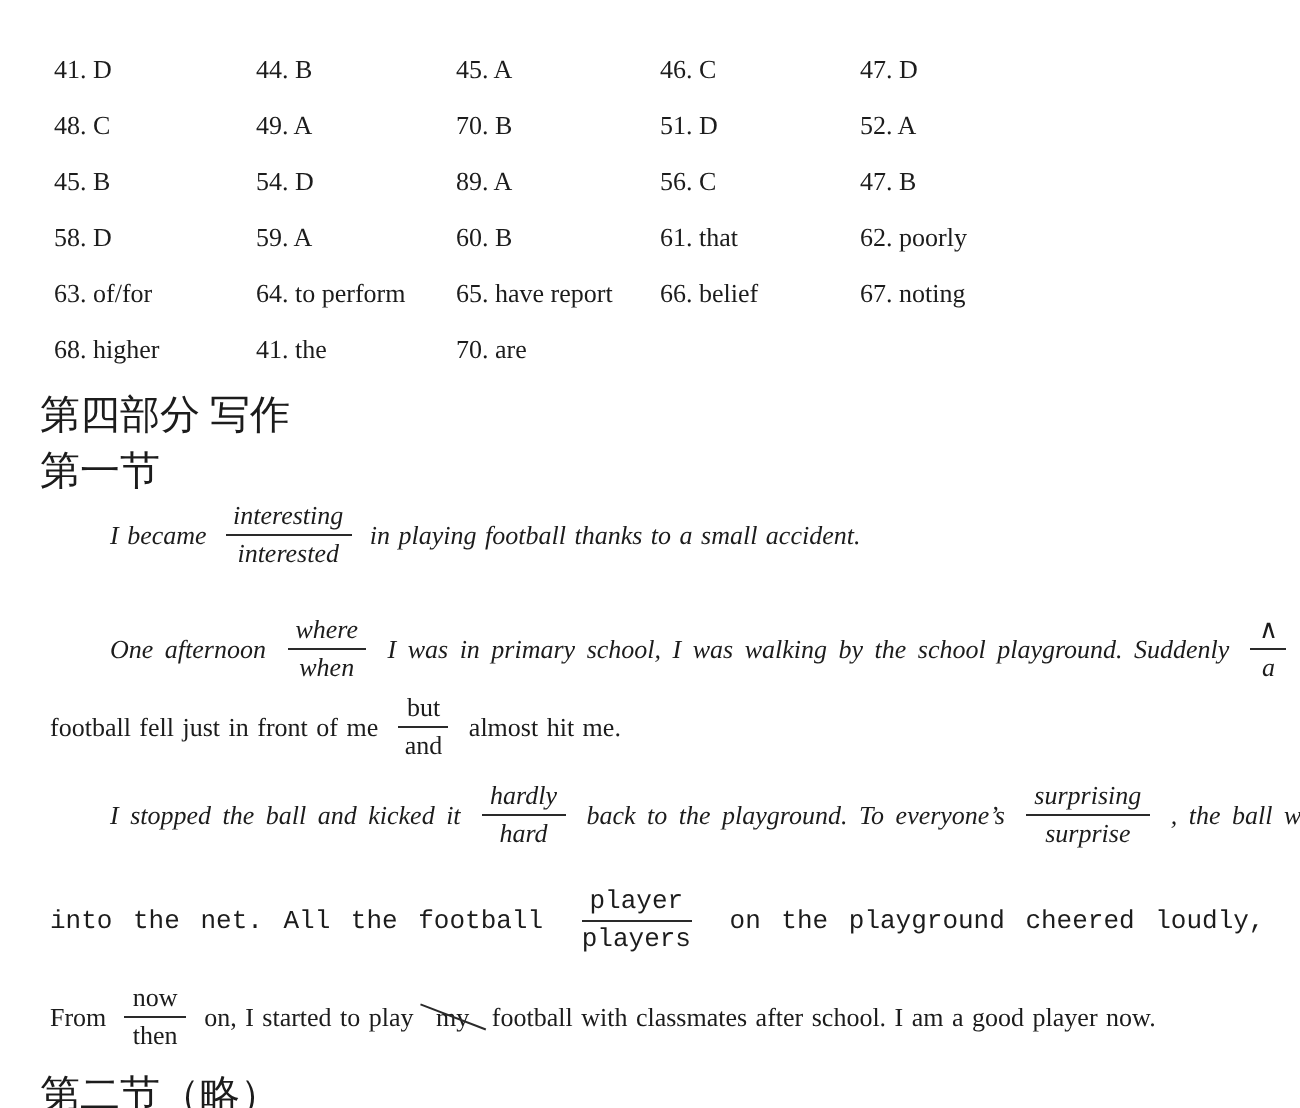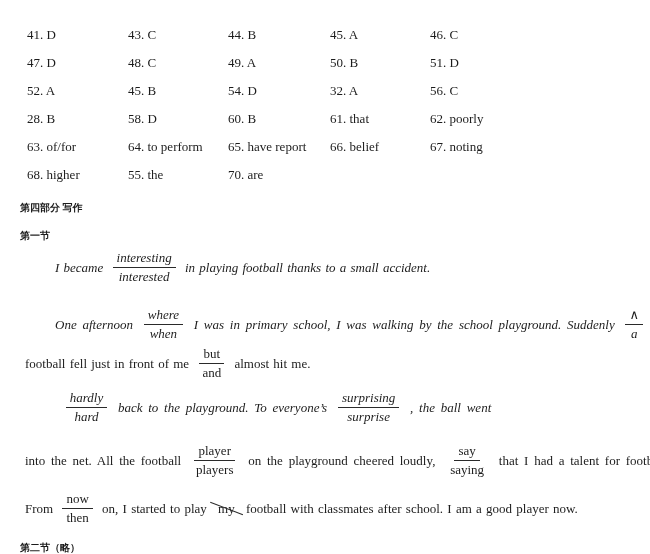--- a/index.html
+++ b/index.html
@@ -27,22 +27,22 @@
     display: grid;
     grid-template-columns: 101px 100px 102px 100px auto;
     row-gap: 12px;
     font-size: 13px;
     line-height: 16px;
     white-space: nowrap;
   }
 
   
   .cn-heading {
-    font-weight: bold;
-    font-size: 10px;
+    font-weight: normal;
+    font-size: 20px;
     line-height: 16px;
     margin-left: -7px;
   }
   .h-part4 { margin-top: 17px; }
   .h-sec1  { margin-top: 12px; }
   .h-sec2  { margin-top: 13px; }
 
   
   .writing {
     margin-top: 5px;
@@ -54,21 +54,21 @@
     display: flex;
     align-items: center;
     flex-wrap: nowrap;
     white-space: nowrap;
     word-spacing: 1px;
     margin-bottom: 2px;
   }
   .writing-line.indent { padding-left: 30px; font-style: italic; }
   .writing-line.just   { word-spacing: 2.5px; margin-top: 20px; }
   .writing-line:nth-child(4) { margin-top: 7px; }
-  .writing-line:nth-child(5) { margin-top: 16px; }
+  .writing-line:nth-child(5) { margin-top: 16px; font-family: Liberation Mono, monospace; }
   .writing-line:nth-child(6) { margin-top: 11px; }
 
   .seg { display: inline; }
 
   .corr {
     display: inline-flex;
     flex-direction: column;
     align-items: center;
     text-align: center;
     line-height: 1.25;
@@ -101,46 +101,46 @@
     transform: rotate(21deg);
   }
 </style>
 </head>
 <body>
 
 <div class="page">
 
   <div class="answer-grid">
       <span class="cell">41. D</span>
-      <span class="cell">43. C</span>
       <span class="cell">44. B</span>
       <span class="cell">45. A</span>
       <span class="cell">46. C</span>
       <span class="cell">47. D</span>
       <span class="cell">48. C</span>
       <span class="cell">49. A</span>
-      <span class="cell">50. B</span>
+      <span class="cell">70. B</span>
       <span class="cell">51. D</span>
       <span class="cell">52. A</span>
       <span class="cell">45. B</span>
       <span class="cell">54. D</span>
-      <span class="cell">32. A</span>
+      <span class="cell">89. A</span>
       <span class="cell">56. C</span>
-      <span class="cell">28. B</span>
+      <span class="cell">47. B</span>
       <span class="cell">58. D</span>
+      <span class="cell">59. A</span>
       <span class="cell">60. B</span>
       <span class="cell">61. that</span>
       <span class="cell">62. poorly</span>
       <span class="cell">63. of/for</span>
       <span class="cell">64. to perform</span>
       <span class="cell">65. have report</span>
       <span class="cell">66. belief</span>
       <span class="cell">67. noting</span>
       <span class="cell">68. higher</span>
-      <span class="cell">55. the</span>
+      <span class="cell">41. the</span>
       <span class="cell">70. are</span>
     </div>
 
   <div class="cn-heading h-part4">第四部分 写作</div>
 
   <div class="cn-heading h-sec1">第一节</div>
 
   <div class="writing">
       <div class="writing-line indent"><span class="seg">I became</span>&nbsp; <span class="corr">
           <span class="corr-top">interesting</span>
@@ -150,21 +150,21 @@
           <span class="corr-top">where</span>
           <span class="corr-bottom">when</span>
         </span>&nbsp; <span class="seg">I was in primary school, I was walking by the school playground. Suddenly</span>&nbsp; <span class="corr">
           <span class="corr-top">∧</span>
           <span class="corr-bottom">a</span>
         </span></div>
       <div class="writing-line"><span class="seg">football fell just in front of me</span>&nbsp; <span class="corr">
           <span class="corr-top">but</span>
           <span class="corr-bottom">and</span>
         </span>&nbsp; <span class="seg">almost hit me.</span></div>
-      <div class="writing-line indent just">&nbsp; <span class="corr">
+      <div class="writing-line indent just"><span class="seg">I stopped the ball and kicked it</span>&nbsp; <span class="corr">
           <span class="corr-top">hardly</span>
           <span class="corr-bottom">hard</span>
         </span>&nbsp; <span class="seg">back to the playground. To everyone’s</span>&nbsp; <span class="corr">
           <span class="corr-top">surprising</span>
           <span class="corr-bottom">surprise</span>
         </span>&nbsp; <span class="seg">, the ball went</span></div>
       <div class="writing-line just"><span class="seg">into the net. All the football</span>&nbsp; <span class="corr">
           <span class="corr-top">player</span>
           <span class="corr-bottom">players</span>
         </span>&nbsp; <span class="seg">on the playground cheered loudly,</span>&nbsp; <span class="corr">

